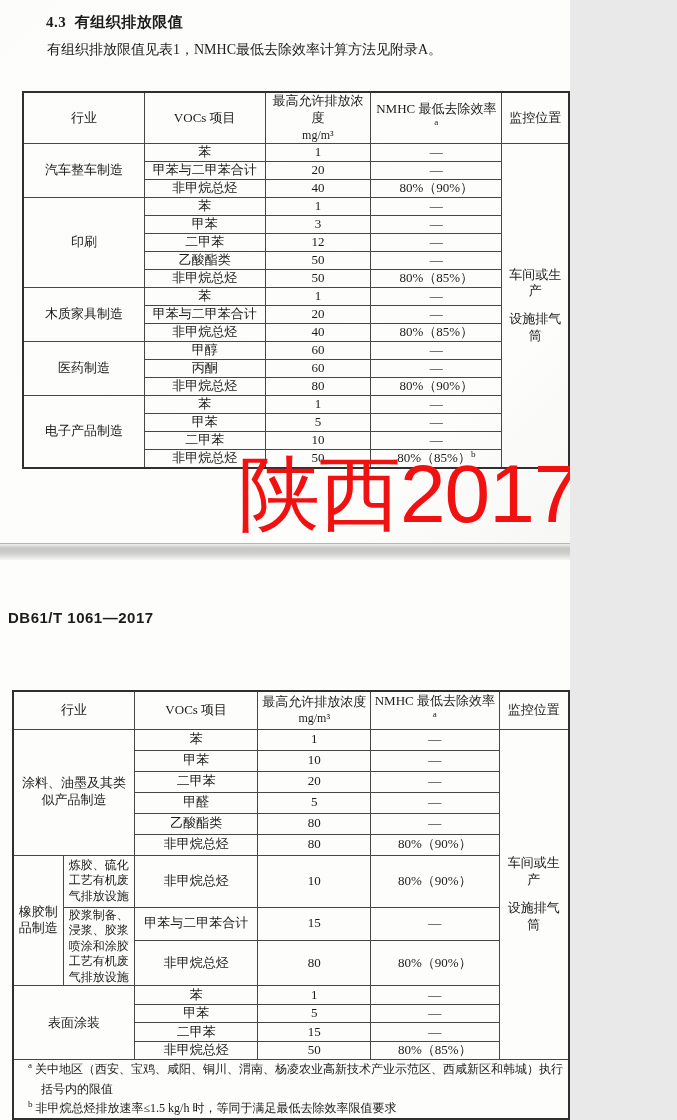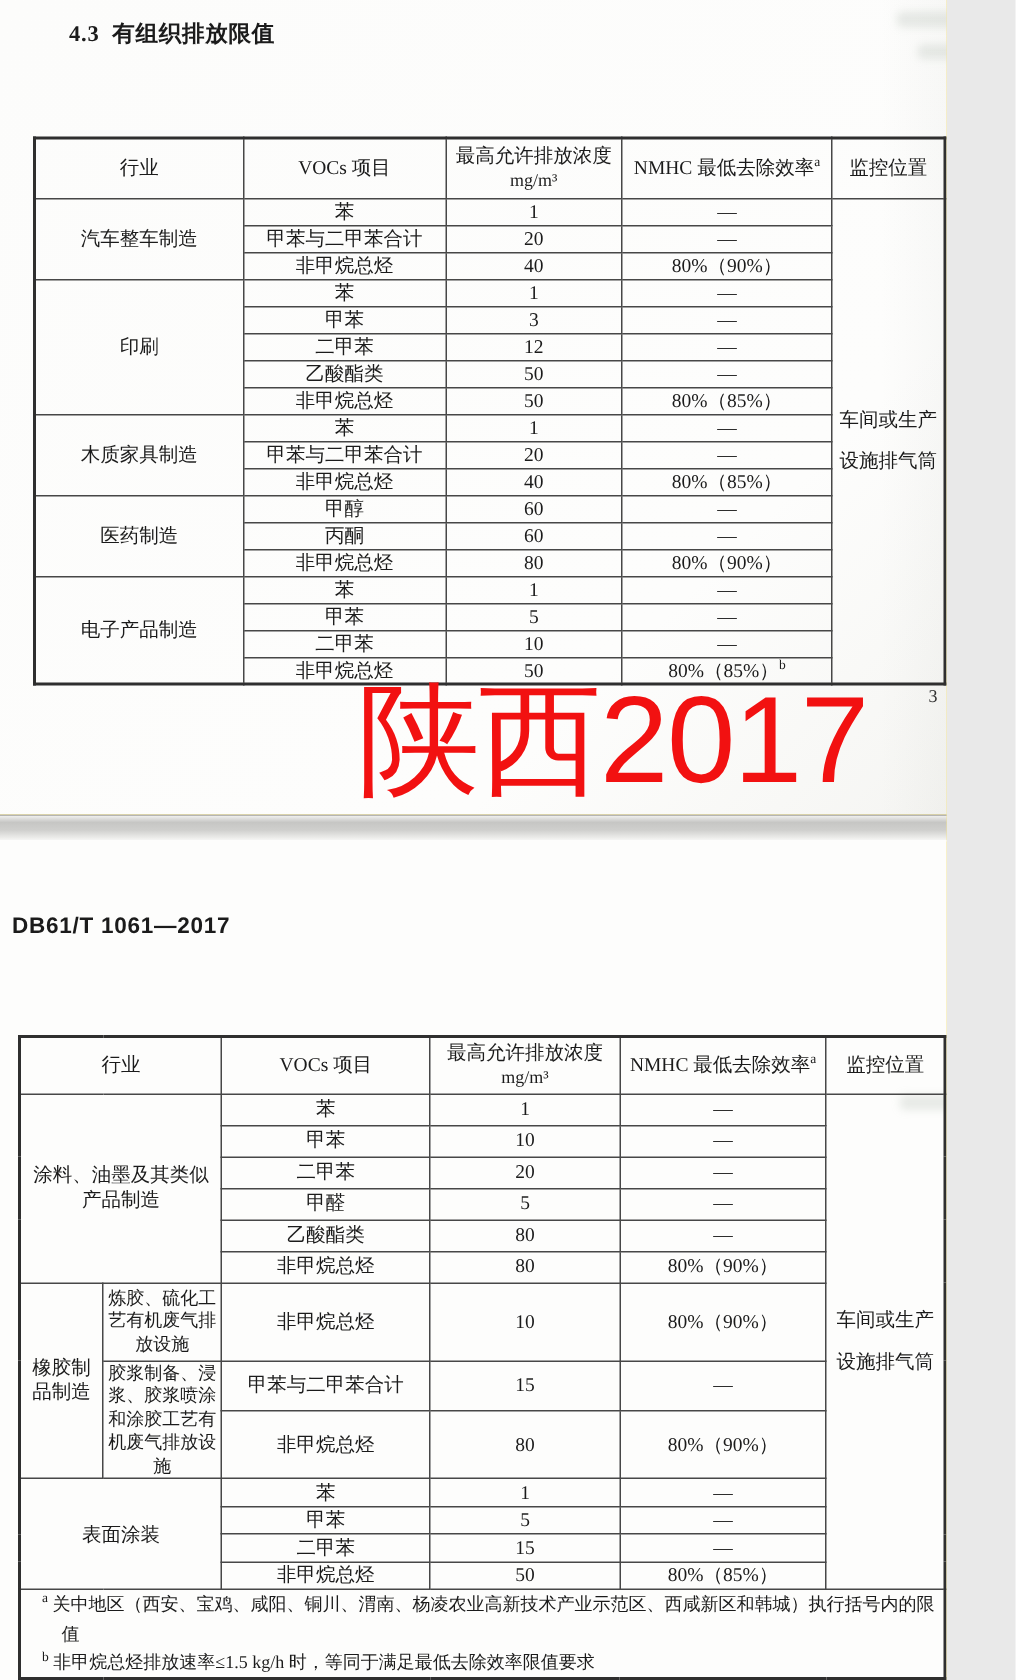--- a/index.html
+++ b/index.html
@@ -2,21 +2,21 @@
 <html><head>
 <meta charset="utf-8">
 <style>
   html,body{margin:0;padding:0;}
   body{
     width:677px;height:1120px;
     background:#e9e9e9;
     font-family:"Liberation Serif","DejaVu Serif",serif;
     color:#1b1b1b;
   }
-  #canvas{position:relative;width:631px;height:1120px;background:#fde047;overflow:hidden;}
+  #canvas{position:relative;width:570px;height:1120px;background:#86efac;overflow:hidden;}
 
   .page1{position:absolute;left:0;top:0;width:677px;height:543px;
     background:linear-gradient(135deg,#fcfcfb 0%,#fdfdfc 70%,#f4f4f1 100%);}
   .page1-shade{position:absolute;right:0;top:0;width:90px;height:543px;
     background:linear-gradient(90deg,rgba(0,0,0,0) 0%,rgba(120,125,115,0.09) 100%);}
   .page-break{position:absolute;left:0;top:543px;width:677px;height:17px;
     border-top:1px solid #b5b5b3;
     background:linear-gradient(180deg,#efefee 0%,#c6c6c4 25%,#cfcfcd 55%,#ececea 85%,#fbfbfa 100%);}
   .page2{position:absolute;left:0;top:560px;width:677px;height:560px;background:#fdfdfc;}
 
@@ -65,20 +65,21 @@
   </div>
 
   <div class="page-break"></div>
 
   <div class="page2">
     <div class="scan-artifact" style="left:600px;top:170px;width:60px;height:10px;"></div>
     <div class="scan-artifact" style="left:645px;top:300px;width:24px;height:50px;"></div>
   </div>
 
   <div class="section-heading">4.3  有组织排放限值</div>
+  <div class="intro">有组织排放限值见表1，NMHC最低去除效率计算方法见附录A。</div>
 
   <table id="table1" class="doc-table">
       <colgroup>
         <col style="width: 143px;">
         <col style="width: 138px;">
         <col style="width: 120px;">
         <col style="width: 142px;">
         <col style="width: 77px;">
       </colgroup>
       <thead>

